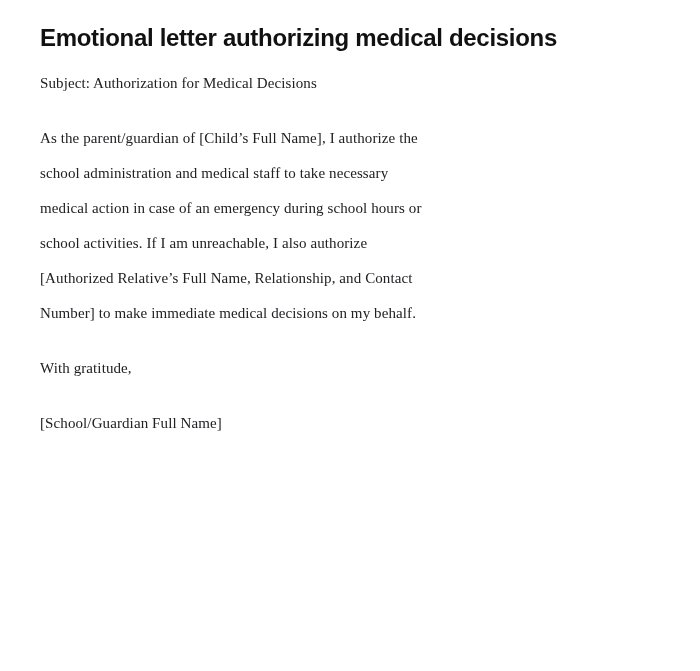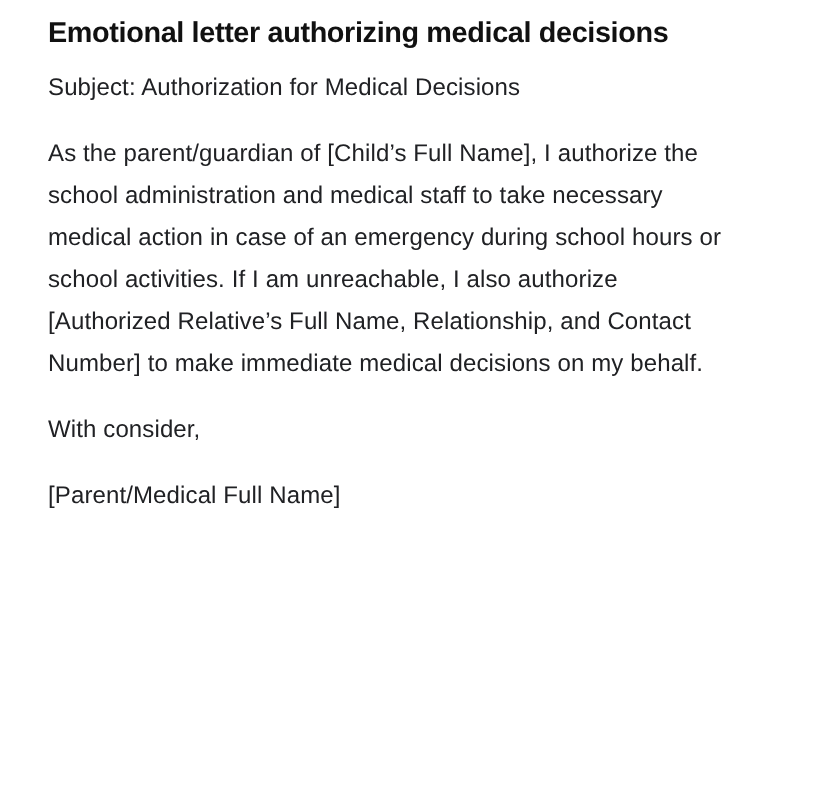--- a/index.html
+++ b/index.html
@@ -5,57 +5,57 @@
   html, body {
     margin: 0;
     padding: 0;
     background: #ffffff;
   }
   .page {
     width: 700px;
     height: 671px;
     background: #ffffff;
     box-sizing: border-box;
-    padding: 12px 40px 0 40px;
+    padding: 22px 40px 0 40px;
     overflow: hidden;
     font-family: "Liberation Sans", sans-serif;
   }
   .doc-title {
     margin: 0 0 13px 0;
     font-size: 24px;
     line-height: 31px;
     font-weight: 700;
     letter-spacing: -0.3px;
     color: #111111;
     font-family: "Liberation Sans", sans-serif;
   }
   .doc-paragraph {
     margin: 0 0 20px 0;
-    font-size: 20px;
+    font-size: 15px;
     line-height: 35px;
     font-weight: 400;
     color: #202124;
     white-space: pre-line;
     letter-spacing: 0.1px;
-    font-family: Liberation Sans, sans-serif;
+    font-family: Liberation Serif, serif;
   }
 </style>
 </head>
 <body>
 
 <div class="page">
   <h1 class="doc-title">Emotional letter authorizing medical decisions</h1>
 
   <p class="doc-paragraph">Subject: Authorization for Medical Decisions</p>
 
 
   <p class="doc-paragraph">As the parent/guardian of [Child’s Full Name], I authorize the
 school administration and medical staff to take necessary
 medical action in case of an emergency during school hours or
 school activities. If I am unreachable, I also authorize
 [Authorized Relative’s Full Name, Relationship, and Contact
 Number] to make immediate medical decisions on my behalf.</p>
 
 
-  <p class="doc-paragraph">With consider,</p>
+  <p class="doc-paragraph">With gratitude,</p>
 
-  <p class="doc-paragraph">[Parent/Medical Full Name]</p>
+  <p class="doc-paragraph">[School/Guardian Full Name]</p>
 </div>
 
 </body></html>

